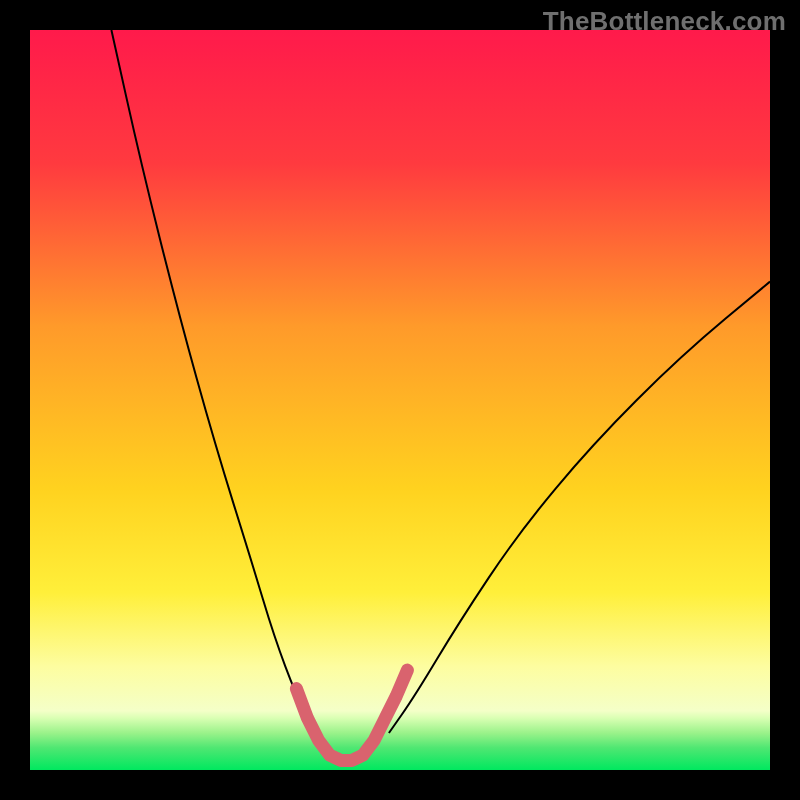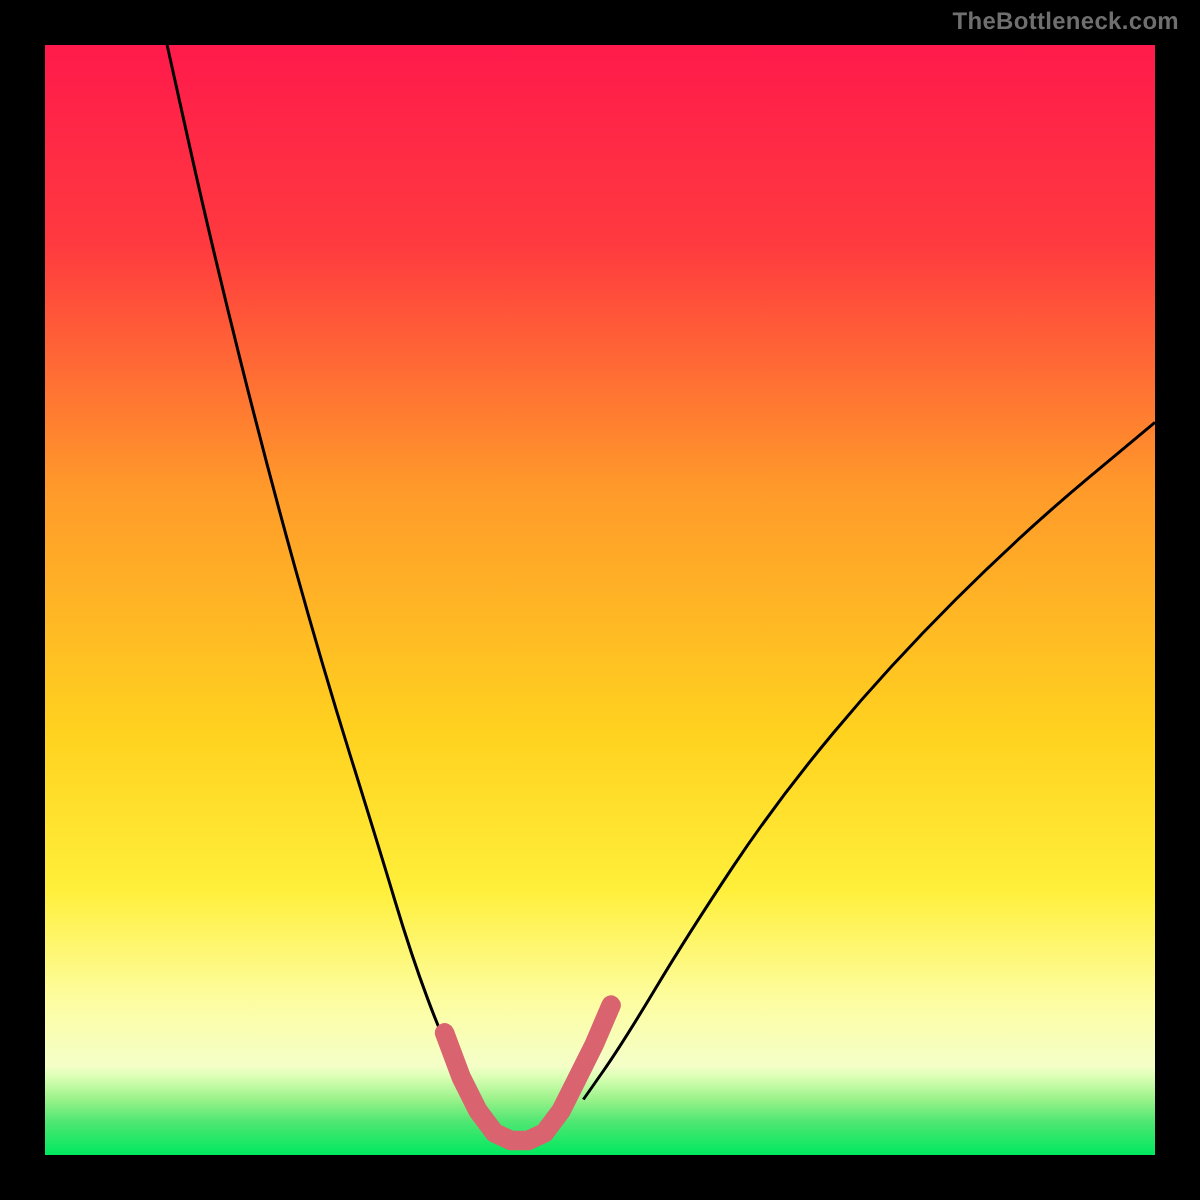--- a/index.html
+++ b/index.html
@@ -14,21 +14,21 @@
   .stage {
     position: relative;
     width: 800px;
     height: 800px;
     background: #000;
   }
   .watermark {
     position: absolute;
     top: 6px;
     right: 14px;
-    font-size: 16px;
+    font-size: 26px;
     font-weight: 600;
     color: #6f6f6f;
     letter-spacing: 0.2px;
     z-index: 5;
     user-select: none;
   }
   svg {
     position: absolute;
     top: 0;
     left: 0;

